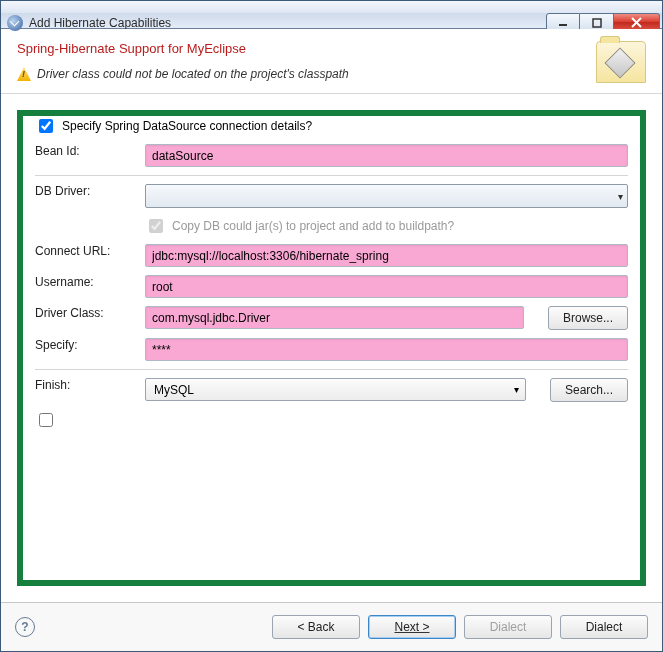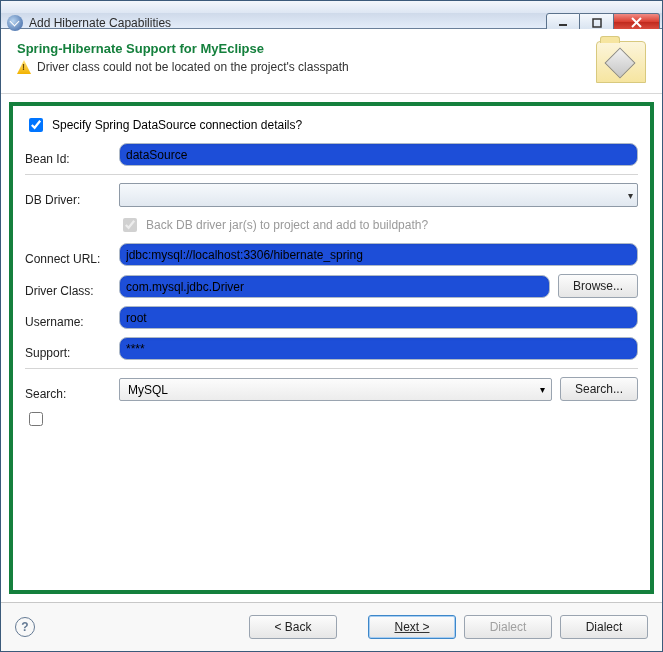--- a/index.html
+++ b/index.html
@@ -60,28 +60,29 @@
   }
   .header {
     background:#fff;
     padding: 12px 16px 10px 16px;
     display:flex;
     align-items:flex-start;
     border-bottom:1px solid #d8d8d8;
   }
   .header .titles{flex:1;}
   .header h1{
-    margin:0 0 4px 0;
+    margin:0 0 11px 0;
     font-size:13px;
-    font-weight:bold;
-    color:#15803d;
+    font-weight:normal;
+    color:#b91c1c;
   }
   .header .msg{
     display:flex; align-items:flex-start; gap:6px;
     color:#333;
+    font-style:italic;
   }
   .warn-icon{
     width:14px;height:14px;
     background:linear-gradient(to bottom,#ffe27a,#f2b200);
     clip-path: polygon(50% 0,100% 100%,0 100%);
     display:flex;align-items:center;justify-content:center;
     font-size:10px;font-weight:bold;color:#5a3d00;
     position:relative;
   }
   .warn-icon::after{content:"!";position:absolute;left:5px;top:2px;font-size:9px;color:#6a4800;}
@@ -98,36 +99,36 @@
   }
   .header-icon .cube{
     position:absolute;left:12px;top:10px;width:22px;height:22px;
     background:linear-gradient(135deg,#f1f1f1,#c5c5c5);
     transform:rotate(45deg);
     border:1px solid #888;
   }
 
   .content{
     flex:1;
-    margin:8px;
-    border:4px solid #15803d;
-    padding:9px 12px;
+    margin:16px;
+    border:6px solid #15803d;
+    padding:0 12px;
     background:#fff;
     overflow:auto;
   }
-  .row{display:flex;align-items:flex-end;margin-bottom:8px;gap:8px;}
+  .row{display:flex;align-items:flex-start;margin-bottom:8px;gap:24px;}
   .label{width:86px;color:#222;}
   .field{flex:1;}
   input[type=text], input[type=password], select{
     width:100%; height:23px;
     border:1px solid #aeb9c6;
-    background:#1d4ed8;
+    background:#f9a8d4;
     padding:2px 6px;
     font-family:inherit;font-size:12px;
-    border-radius:8px;
+    border-radius:2px;
     box-shadow: inset 0 1px 2px rgba(0,0,0,0.08);
   }
   input[disabled]{background:#f3f3f3;color:#888;}
   .checkbox{display:flex;align-items:center;gap:6px;}
   .checkbox input{width:14px;height:14px;}
   .checkbox.disabled{color:#9a9a9a;}
   .radio-group{display:flex;gap:28px;align-items:center;}
   .radio-group label{display:flex;align-items:center;gap:5px;}
   .btn{
     height:24px;
@@ -135,21 +136,20 @@
     background:linear-gradient(to bottom,#fcfcfc,#e6e6e6);
     border:1px solid #9aa4b0;
     border-radius:3px;
     font-family:inherit;font-size:12px;
     color:#222;
     cursor:default;
   }
   .btn.default{
     border:1px solid #3d87c9;
     box-shadow:0 0 0 1px #a6cdf2 inset;
-    margin-left:23px;
   }
   .btn:disabled{color:#a0a0a0;}
   .dropdown{
     flex:1;display:flex;align-items:center;
     height:24px;border:1px solid #8e99a6;border-radius:2px;
     background:linear-gradient(to bottom,#f6f9fc,#e1e8f0);
     padding:0 4px 0 8px;
     justify-content:space-between;
   }
   .dropdown .arrow{font-size:10px;color:#333;}
@@ -238,49 +238,49 @@
       <div class="dropdown">
         <span></span>
         <span class="arrow">▾</span>
       </div>
     </div>
 
     <div class="row">
       <div class="label"></div>
       <div class="checkbox disabled field">
         <input type="checkbox" checked="" disabled="" style="">
-        <span>Back DB driver jar(s) to project and add to buildpath?</span>
+        <span>Copy DB could jar(s) to project and add to buildpath?</span>
       </div>
     </div>
 
     <div class="row">
       <div class="label">Connect URL:</div>
       <div class="field"><input type="text" value="jdbc:mysql://localhost:3306/hibernate_spring" style=""></div>
+    </div>
+
+    <div class="row">
+      <div class="label">Username:</div>
+      <div class="field"><input type="text" value="root" style=""></div>
     </div>
 
     <div class="row">
       <div class="label">Driver Class:</div>
       <div class="field"><input type="text" value="com.mysql.jdbc.Driver" style=""></div>
       <button class="btn">Browse...</button>
     </div>
 
     <div class="row">
-      <div class="label">Username:</div>
-      <div class="field"><input type="text" value="root" style=""></div>
-    </div>
-
-    <div class="row">
-      <div class="label">Support:</div>
+      <div class="label">Specify:</div>
       <div class="field"><input type="text" value="****" style=""></div>
     </div>
 
     <div class="divider"></div>
 
     <div class="row">
-      <div class="label">Search:</div>
+      <div class="label">Finish:</div>
       <div class="select-wrap">
         <div class="select-fake">
           <span>MySQL</span>
           <span class="arrow">▾</span>
         </div>
       </div>
       <button class="btn">Search...</button>
     </div>
 
     <div class="row checkbox">

